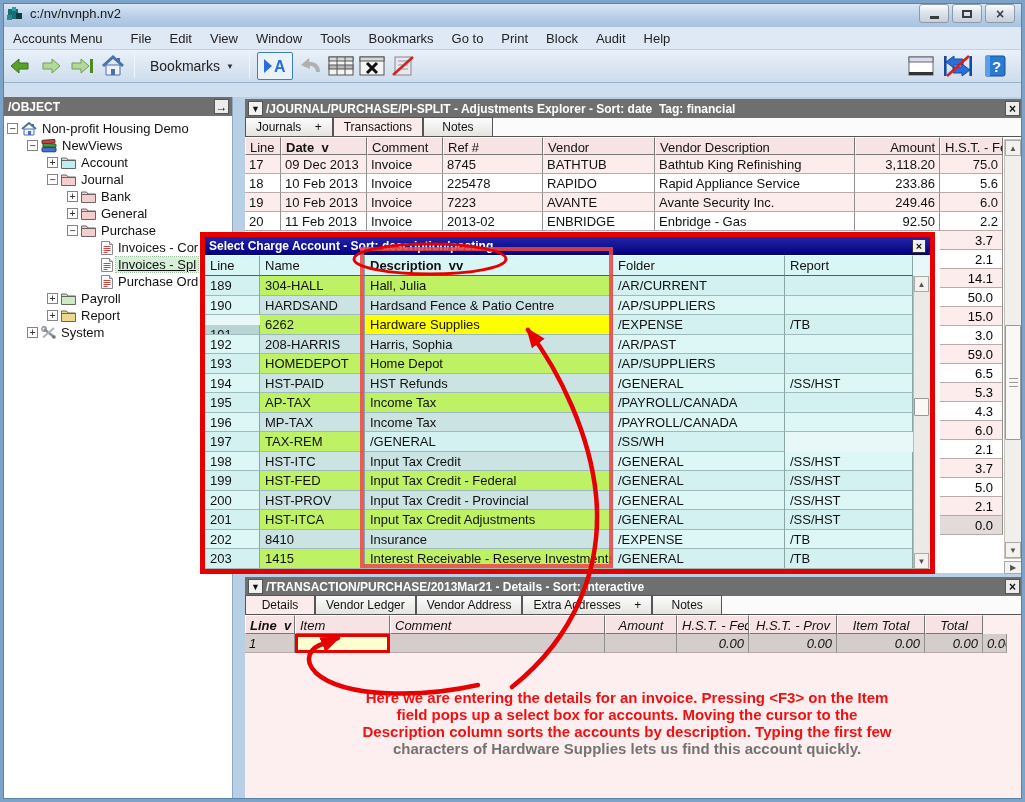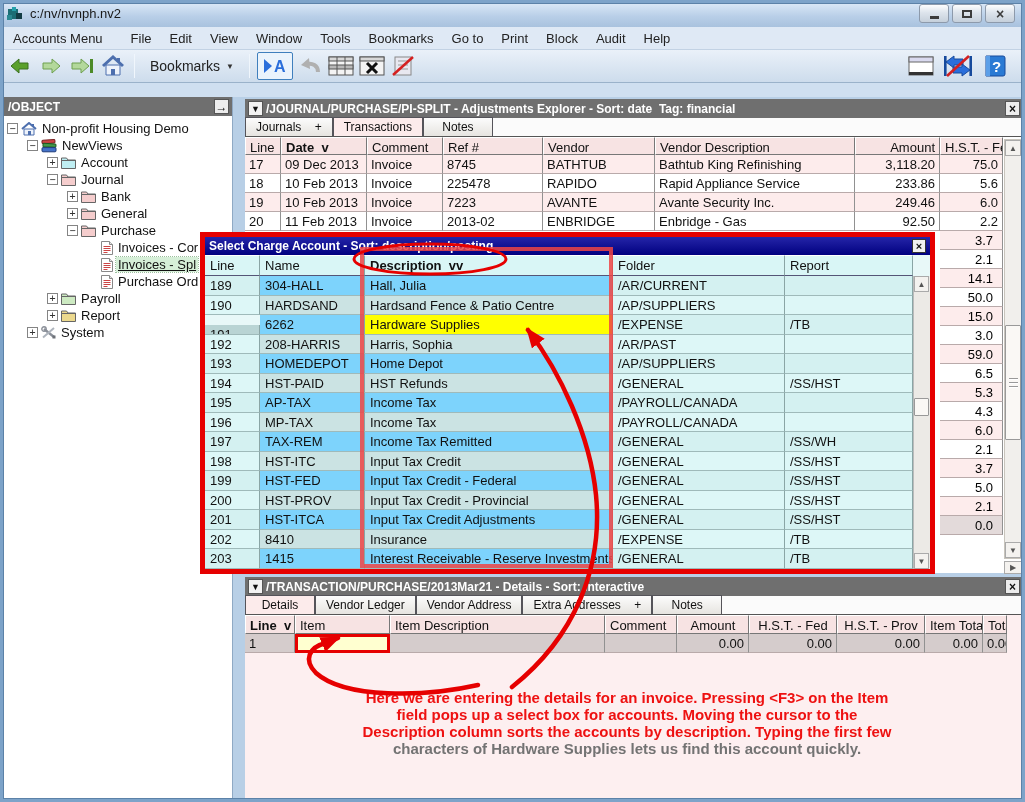--- a/index.html
+++ b/index.html
@@ -97,35 +97,35 @@
   .dlg-x{margin-left:auto;width:14px;height:14px;background:#f0f0f0;border:1px solid #333;color:#111;
     font-size:11px;font-weight:bold;display:flex;align-items:center;justify-content:center;}
   .dlg-table{position:absolute;left:0;top:18px;width:708px;}
   .drow{display:grid;grid-template-columns:55px 105px 248px 172px 1fr;height:19.5px;}
   .drow.dhead{height:21px;}
   .dcell{font-size:13px;white-space:pre;overflow:hidden;padding:1px 5px;line-height:17px;
     border-right:1px solid #8aa5a5;border-bottom:1px solid #9fbaba;color:#111;}
   .dhead .dcell{background:#d9f6f6;border-bottom:1px solid #557;border-top:1px solid #fff;}
   .dcell.cyan{background:#d4f1f1;}
   .drow.alt .dcell.cyan{background:#ddf7f7;}
-  .dcell.teal{background:#7dd3fc;}
+  .dcell.teal{background:#bef264;}
   .drow.alt .dcell.teal{background:#cbe3e3;}
   .dcell.dk{background:#b9d4d4;margin-top:10px;}
   .dcell.yellow{background:#ffff00;}
   .dlg-scroll{position:absolute;right:0;top:39px;width:17px;bottom:0;background:#eceae6;border-left:1px solid #bbb;}
 
   
   .desc-box{position:absolute;left:360px;top:150px;width:253px;height:321px;border:4px solid rgba(238,68,68,.85);
     z-index:11;pointer-events:none;}
   .overlay-svg{position:absolute;left:0;top:0;width:1025px;height:719px;z-index:12;pointer-events:none;}
 
   
   .bottom-panel{position:absolute;left:245px;top:480px;width:777px;height:236px;background:#fdeff0;}
   .btable{position:absolute;left:0;top:38px;width:762px;}
-  .brow{display:grid;grid-template-columns:50px 95px 215px 72px 72px 88px 88px 58px 1fr;height:19px;}
+  .brow{display:grid;grid-template-columns:50px 95px 215px 72px 72px 88px 88px 58px 1fr;height:19px;font-style:italic;}
   .brow .cell{background:#fdeff0;}
   .brow.thead .cell{background:#f7e3e3;}
   .brow.selrow .cell{background:#d5cccc;}
   .brow.selrow .cell.item-cell{background:#ffffd0;border:3px solid #e60000;padding:0 2px;line-height:12px;}
   .annotation{position:absolute;left:8px;top:112px;width:748px;text-align:center;font-size:15px;font-weight:bold;line-height:17px;}
 
   .center{text-align:center;}
 </style>
 </head>
 <body>
@@ -438,21 +438,20 @@
           <div class="tab active">Details</div>
           <div class="tab">Vendor Ledger</div>
           <div class="tab">Vendor Address</div>
           <div class="tab">Extra Addresses    +</div>
           <div class="tab">Notes</div>
         </div>
       <div class="btable" id="bottom-table">
           <div class="brow thead">
             <div class="cell hcell bold">Line  v</div>
             <div class="cell hcell">Item</div>
-            <div class="cell hcell">Item Description</div>
             <div class="cell hcell">Comment</div>
             <div class="cell hcell center">Amount</div>
             <div class="cell hcell center">H.S.T. - Fed</div>
             <div class="cell hcell center">H.S.T. - Prov</div>
             <div class="cell hcell center">Item Total</div>
             <div class="cell hcell center">Total</div>
           </div>
           <div class="brow selrow">
             <div class="cell">1</div>
             <div class="cell item-cell"></div>
@@ -538,21 +537,20 @@
           <div class="drow alt">
             <div class="dcell cyan">196</div>
             <div class="dcell teal">MP-TAX</div>
             <div class="dcell teal">Income Tax</div>
             <div class="dcell cyan">/PAYROLL/CANADA</div>
             <div class="dcell cyan"></div>
           </div>
           <div class="drow">
             <div class="dcell cyan">197</div>
             <div class="dcell teal">TAX-REM</div>
-            <div class="dcell teal">Income Tax Remitted</div>
             <div class="dcell cyan">/GENERAL</div>
             <div class="dcell cyan">/SS/WH</div>
           </div>
           <div class="drow alt">
             <div class="dcell cyan">198</div>
             <div class="dcell teal">HST-ITC</div>
             <div class="dcell teal">Input Tax Credit</div>
             <div class="dcell cyan">/GENERAL</div>
             <div class="dcell cyan">/SS/HST</div>
           </div>

